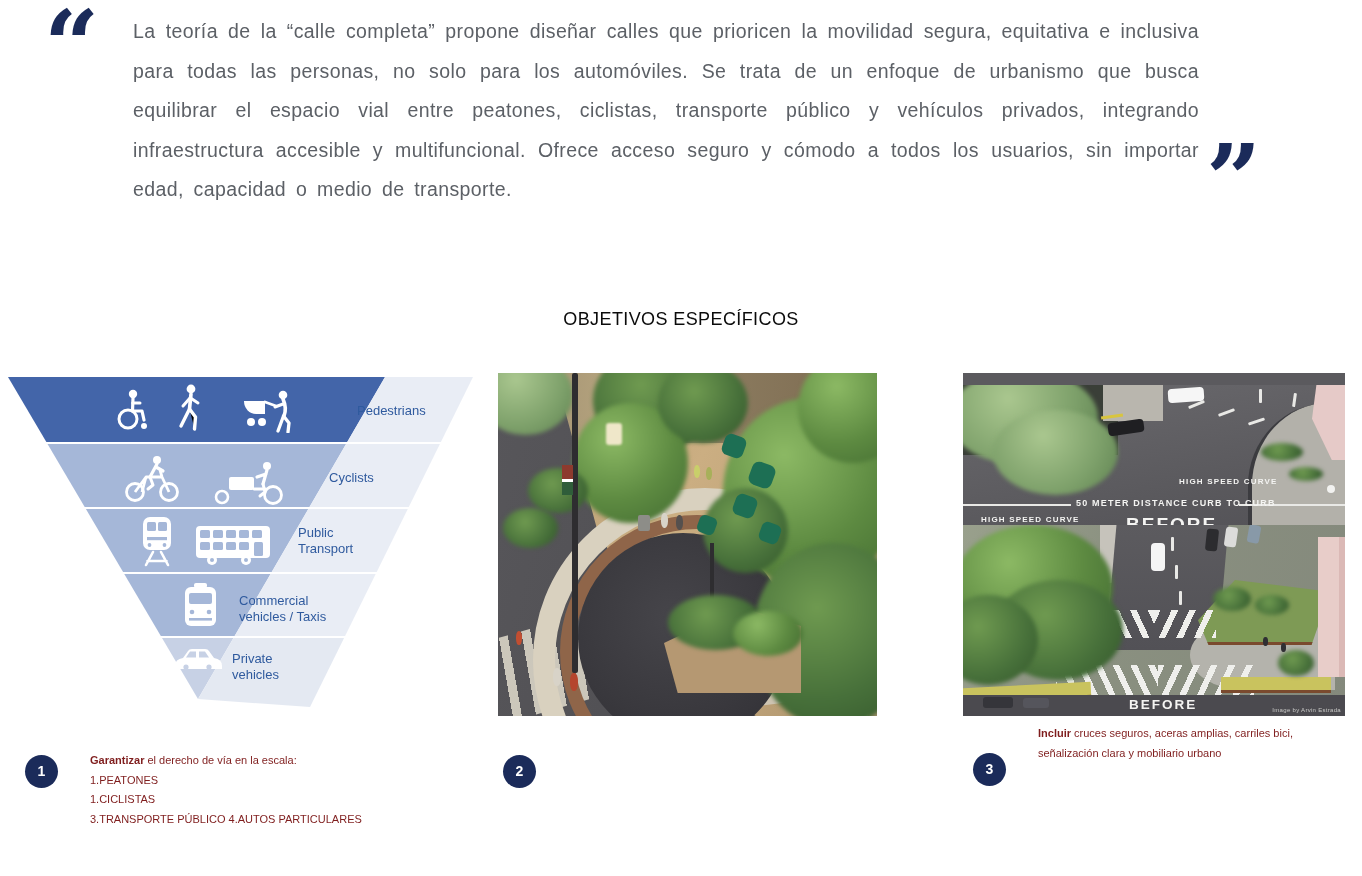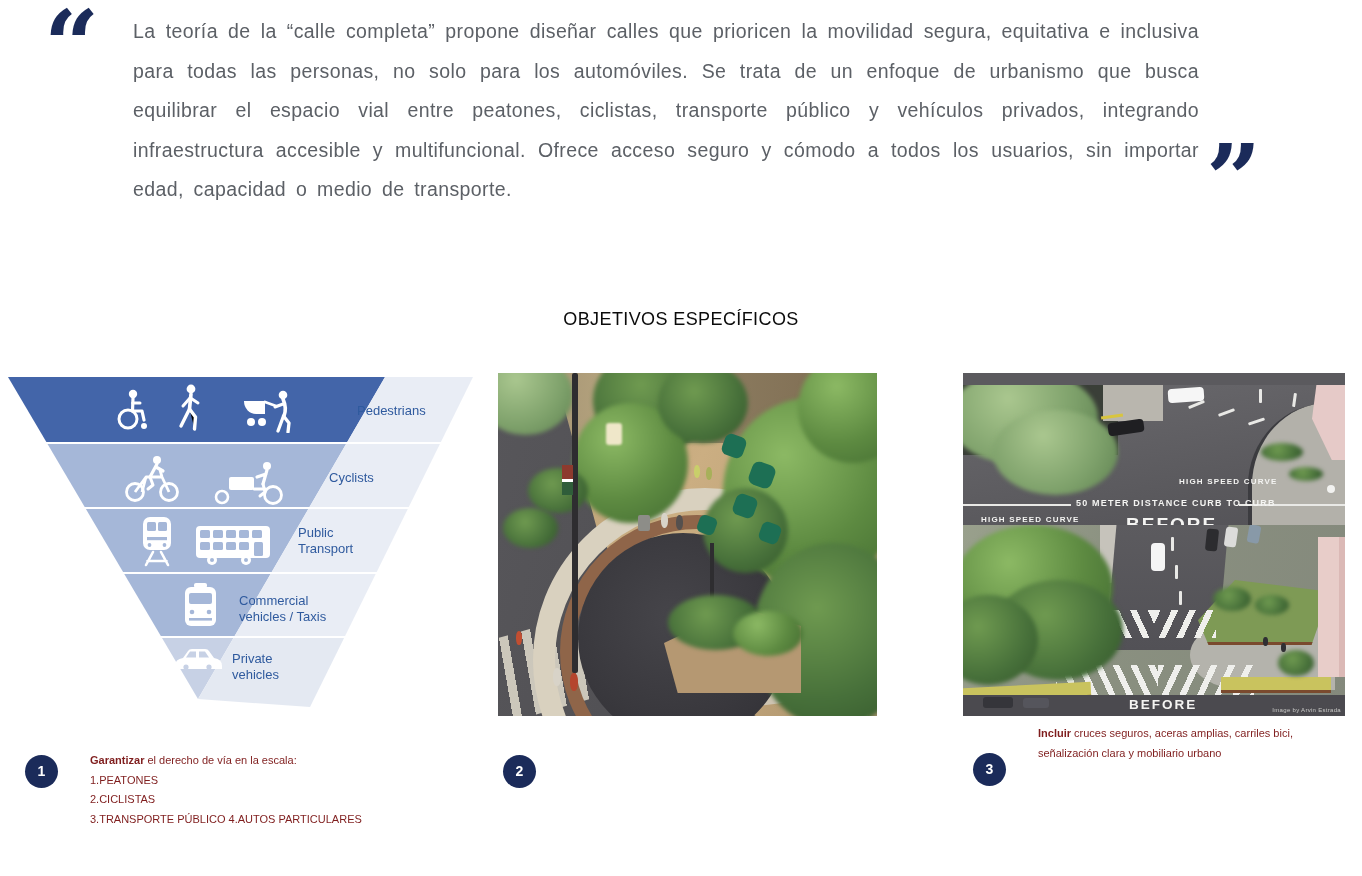--- a/index.html
+++ b/index.html
@@ -270,21 +270,21 @@
       <div class="dot" style="left:318px;top:118px;width:5px;height:9px;background:#2f2f33"></div>
       <div class="ba-txt" style="left:166px;top:172px;font-size:13.5px;letter-spacing:2px">BEFORE</div>
       <div class="ba-txt" style="right:4px;top:182px;left:auto;font-size:6px;font-weight:normal;letter-spacing:.3px;color:#c9c9c7">Image by Arvin Estrada</div>
     </div>
   </div>
 
   <div class="obj-circle" style="left:25px;top:755px">1</div>
   <div class="obj-text" style="left:90px;top:751px;width:292px">
     <b>Garantizar</b> <span>el derecho de vía en la escala:</span>
     <div>1.PEATONES</div>
-    <div>2.CICLISTAS</div>
+    <div>1.CICLISTAS</div>
     <div>3.TRANSPORTE PÚBLICO 4.AUTOS PARTICULARES</div>
   </div>
 
   <div class="obj-circle" style="left:503px;top:755px">2</div>
 
   <div class="obj-circle" style="left:973px;top:753px">3</div>
   <div class="obj-text" style="left:1038px;top:724px;width:272px">
     <b>Incluir</b> <span>cruces seguros, aceras amplias, carriles bici, señalización clara y mobiliario urbano</span>
   </div>
 

